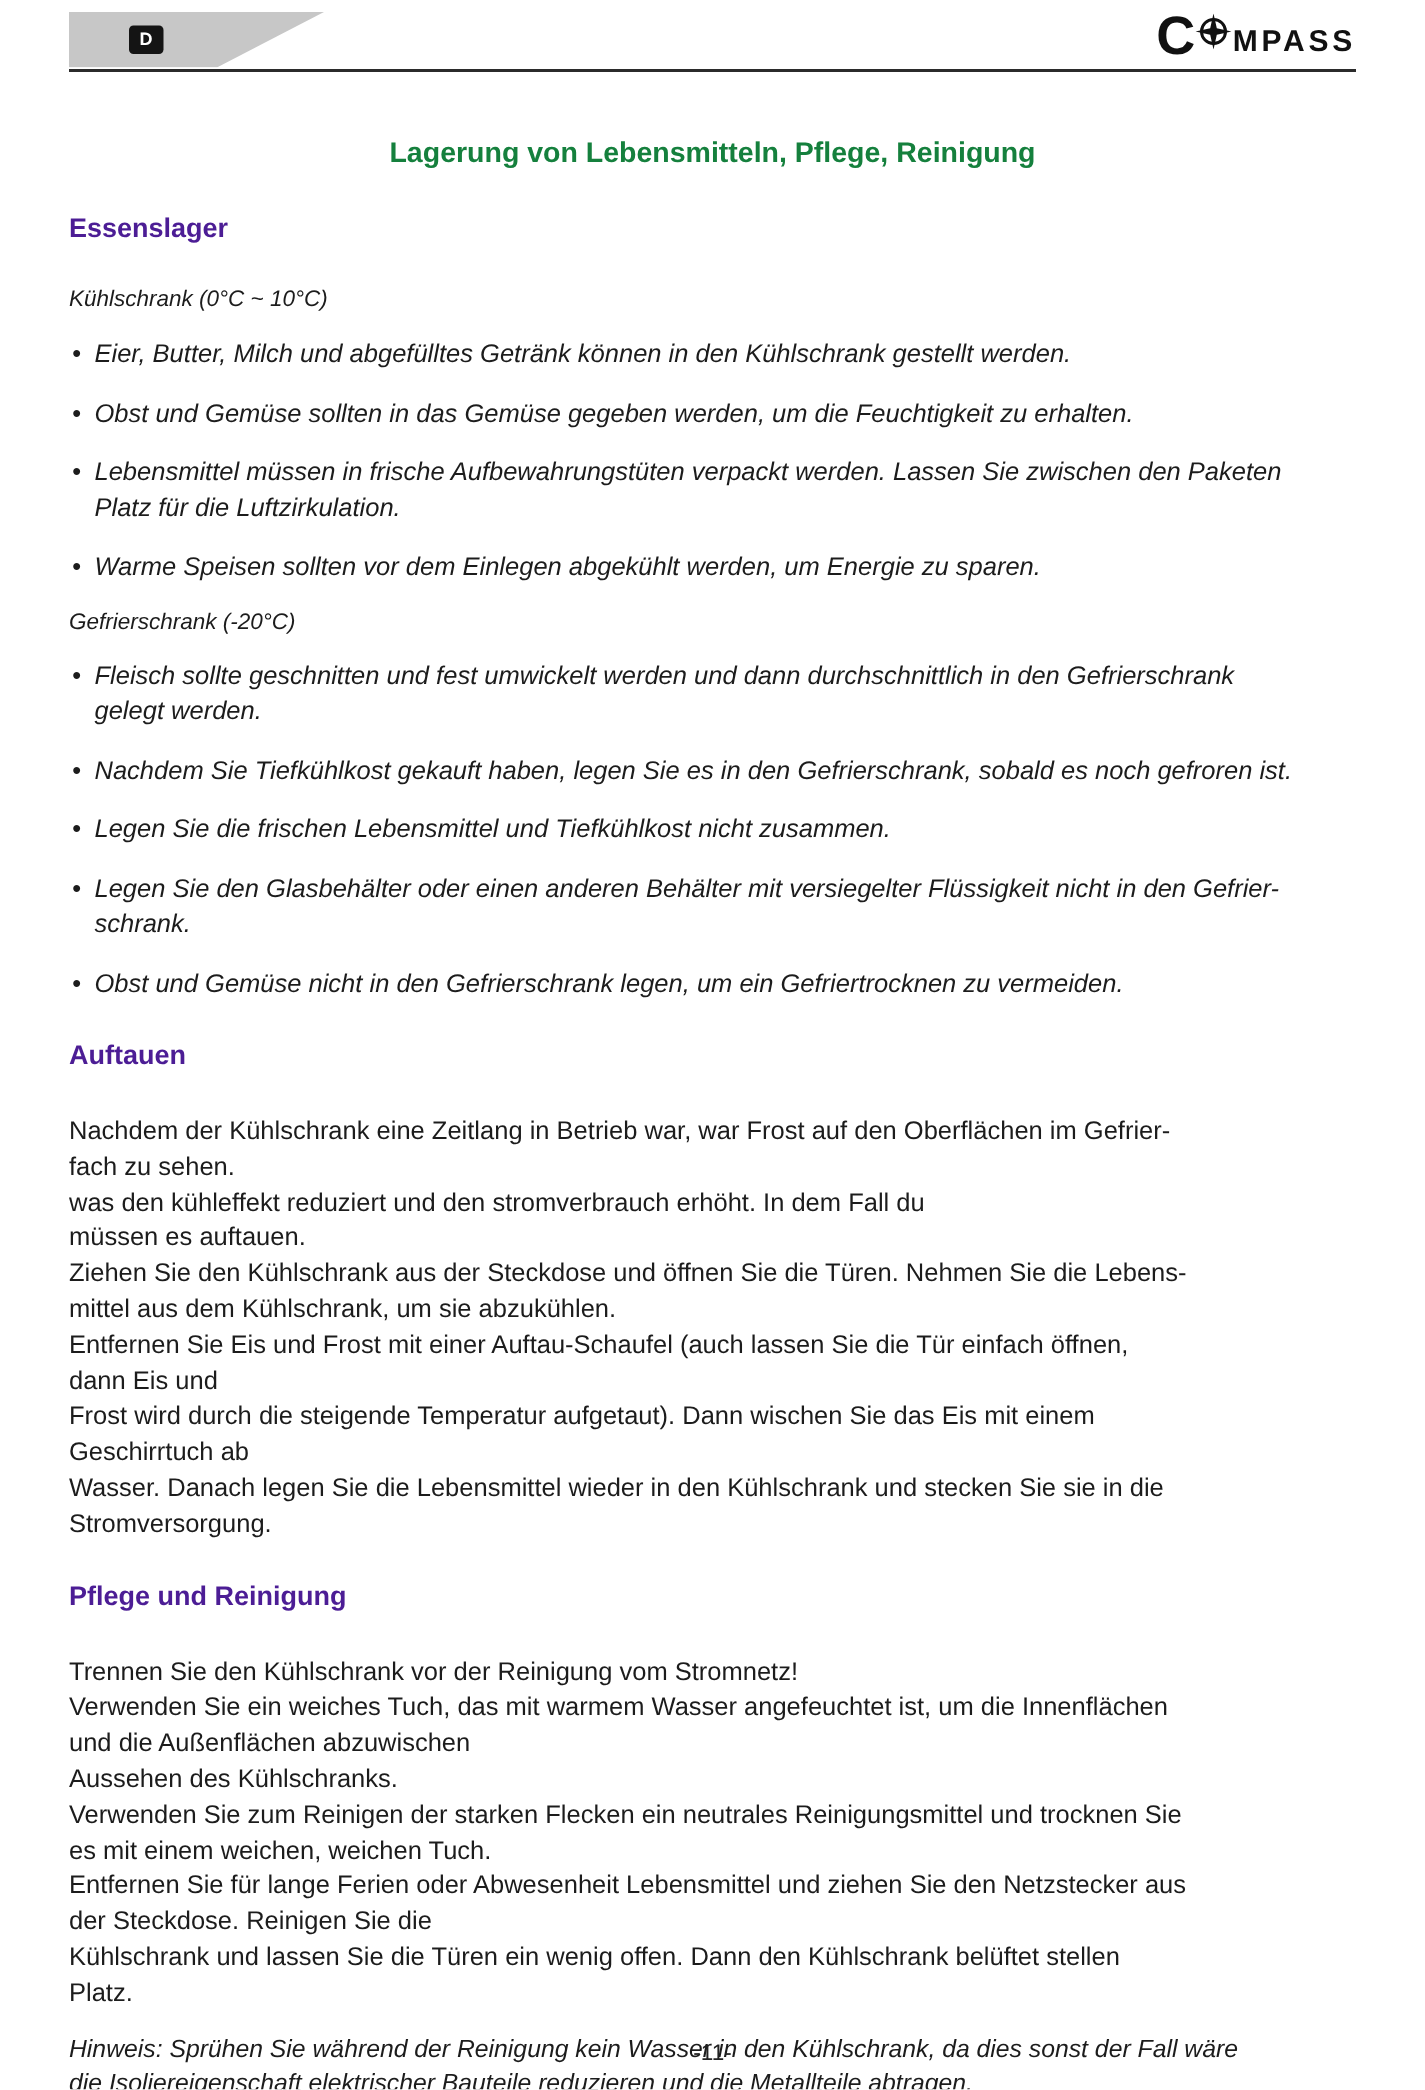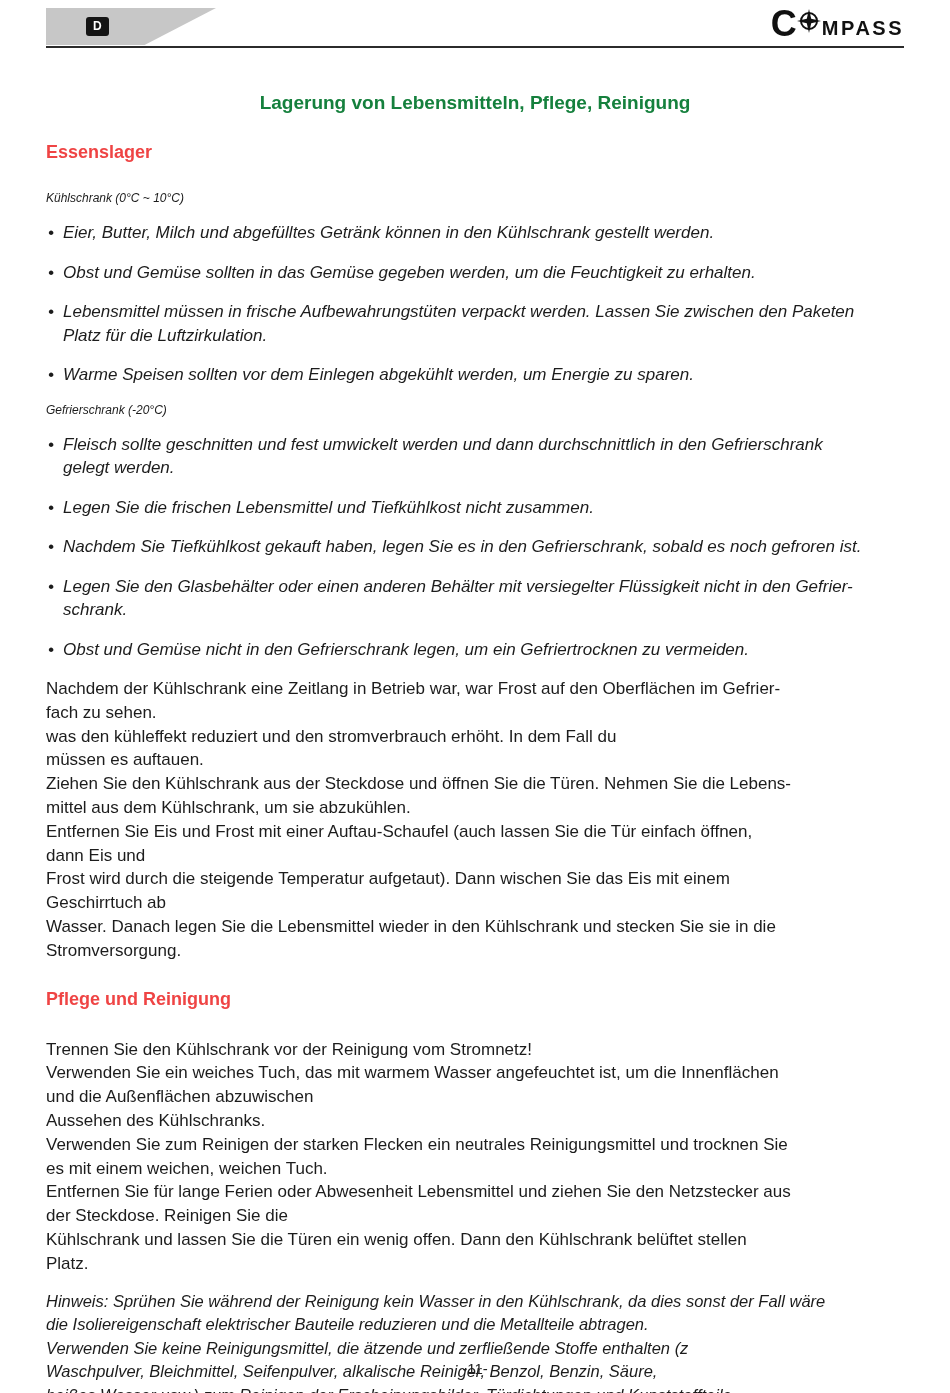--- a/index.html
+++ b/index.html
@@ -27,23 +27,23 @@
   }
   .logo-c { font-size:36px; line-height:1; letter-spacing:0; }
   .compass-icon { width:24px; height:24px; margin:0 1px 6px 0; display:block; }
   .logo-rest { font-size:20px; letter-spacing:2.5px; margin-top:8px;text-align:center; }
   .rule { border-top:2px solid #2b2b2b; margin:0 46px; }
   .content { padding:0 46px; }
   h1.title {
     text-align:center; font-size:19px; font-weight:bold; color:#15803d;
     margin:44px 0 28px;
   }
-  h2.section { font-size:18px; font-weight:bold; color:#ef4444; margin:0 0 28px; }
+  h2.section { font-size:18px; font-weight:bold; color:#4c1d95; margin:0 0 28px; }
   h2.mt { margin-top:26px; }
-  h3.sub { font-style:italic; font-weight:normal; font-size:12px; margin:14px 0 4px; }
+  h3.sub { font-style:italic; font-weight:normal; font-size:15px; margin:14px 0 4px; }
   ul.bullets { list-style:none; margin:0 0 10px; }
   ul.bullets li {
     position:relative; padding-left:17px; line-height:23.5px;
     white-space:pre-line; margin:16px 0;font-style:italic;
   }
   ul.bullets li::before { content:"•"; position:absolute; left:2px; top:0; }
   .prose { white-space:pre-line; line-height:23.8px; }
   .note-indent {
     white-space:pre-line; font-style:italic; margin:2px 0 0 64px; line-height:23.5px;
   }
@@ -88,27 +88,28 @@
       <li>Obst und Gemüse sollten in das Gemüse gegeben werden, um die Feuchtigkeit zu erhalten.</li>
       <li>Lebensmittel müssen in frische Aufbewahrungstüten verpackt werden. Lassen Sie zwischen den Paketen
 Platz für die Luftzirkulation.</li>
       <li>Warme Speisen sollten vor dem Einlegen abgekühlt werden, um Energie zu sparen.</li>
     </ul>
 
     <h3 class="sub">Gefrierschrank (-20°C)</h3>
     <ul class="bullets">
       <li>Fleisch sollte geschnitten und fest umwickelt werden und dann durchschnittlich in den Gefrierschrank
 gelegt werden.</li>
+      <li>Nachdem Sie Tiefkühlkost gekauft haben, legen Sie es in den Gefrierschrank, sobald es noch gefroren ist.</li>
       <li>Legen Sie die frischen Lebensmittel und Tiefkühlkost nicht zusammen.</li>
-      <li>Nachdem Sie Tiefkühlkost gekauft haben, legen Sie es in den Gefrierschrank, sobald es noch gefroren ist.</li>
       <li>Legen Sie den Glasbehälter oder einen anderen Behälter mit versiegelter Flüssigkeit nicht in den Gefrier-
 schrank.</li>
       <li>Obst und Gemüse nicht in den Gefrierschrank legen, um ein Gefriertrocknen zu vermeiden.</li>
     </ul>
 
+    <h2 class="section mt">Auftauen</h2>
     <p class="prose">Nachdem der Kühlschrank eine Zeitlang in Betrieb war, war Frost auf den Oberflächen im Gefrier-
 fach zu sehen.
 was den kühleffekt reduziert und den stromverbrauch erhöht. In dem Fall du
 müssen es auftauen.
 Ziehen Sie den Kühlschrank aus der Steckdose und öffnen Sie die Türen. Nehmen Sie die Lebens-
 mittel aus dem Kühlschrank, um sie abzukühlen.
 Entfernen Sie Eis und Frost mit einer Auftau-Schaufel (auch lassen Sie die Tür einfach öffnen,
 dann Eis und
 Frost wird durch die steigende Temperatur aufgetaut). Dann wischen Sie das Eis mit einem
 Geschirrtuch ab

